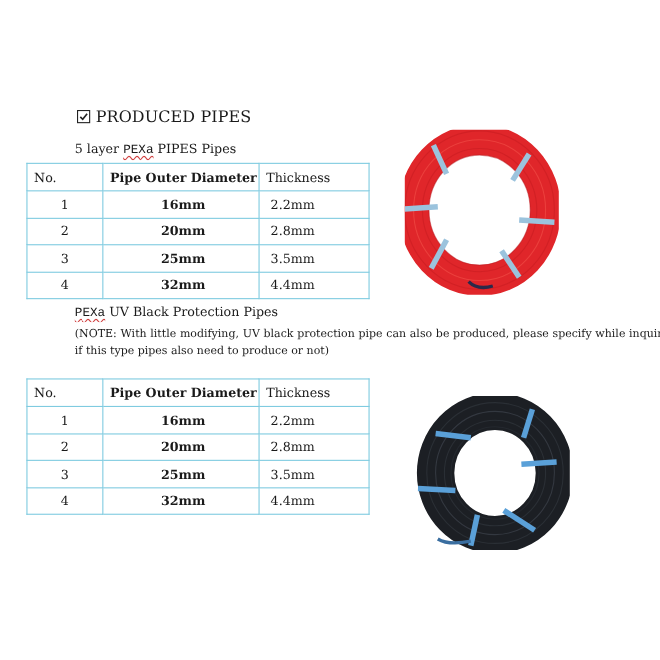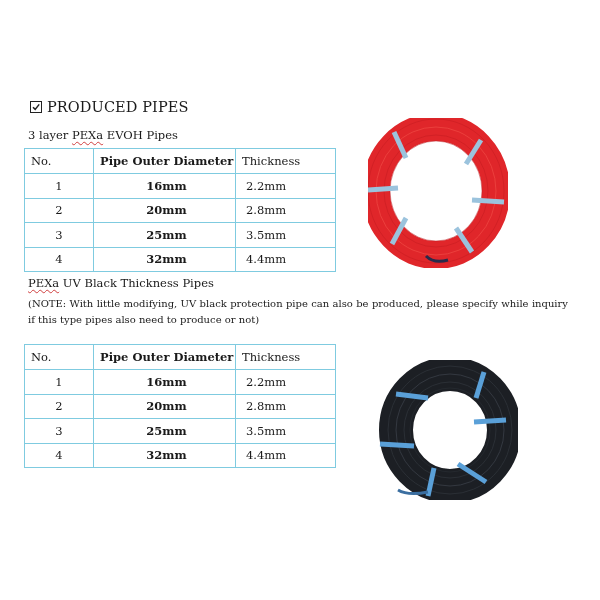--- a/index.html
+++ b/index.html
@@ -1,26 +1,26 @@
 <!DOCTYPE html>
 <html><head>
 <meta charset="utf-8">
 <style>
   html, body { margin: 0; padding: 0; background: #ffffff; }
   body { width: 600px; height: 600px; position: relative; overflow: hidden;
          font-family: "DejaVu Serif", "Liberation Serif", serif; color: #1a1a1a; }
-  .abs { position: absolute; }
+  .abs { position: absolute; margin-left: 40px; }
   .heading { left: 30px; top: 99px; font-size: 14.5px; letter-spacing: 0.1px; white-space: nowrap; }
   .heading .chk { display: inline-block; width: 10px; height: 10px; border: 1.4px solid #222; margin-right: 5px;
                   position: relative; top: 0px; vertical-align: -1px; }
   .heading .chk svg { position: absolute; left: 0; top: 0; }
   .sub { font-size: 11.5px; white-space: nowrap; }
   .sub1 { left: 28px; top: 128px; }
   .sub2 { left: 28px; top: 276px; }
-  .squig { text-decoration: underline wavy #d04040; text-decoration-thickness: 0.6px; text-underline-offset: 2px; }
+  .squig { text-decoration: underline wavy #d04040; text-decoration-thickness: 0.6px; text-underline-offset: 2px; font-family: Liberation Mono, monospace; }
   .note { left: 28px; top: 296px; width: 540px; font-size: 10px; line-height: 16px; text-align: justify; text-align-last: left; }
   table.specs { position: absolute; border-collapse: collapse; font-size: 11.5px; }
   table.specs td { border: 1px solid #7fcbe0; padding: 0; height: 23.5px; }
   table.specs tr.hdr td { height: 24px; }
   .c1 { width: 62px; }
   .c2 { width: 135px; font-weight: bold; }
   .c3 { width: 93px; }
   td.hd { text-align: left; padding-left: 6px !important; }
   td.num { text-align: center; }
   td.dia { text-align: center; padding-left: 4px !important; font-weight: bold; }
@@ -34,21 +34,21 @@
 
 <div class="abs heading">
   <span class="chk">
     <svg width="10" height="10" viewBox="0 0 10 10">
         <path d="M2 5.2 L4.2 7.4 L8.2 2.4" stroke="#222" stroke-width="1.5" fill="none"></path>
       </svg>
   </span><span>PRODUCED PIPES</span>
 </div>
 
 <div class="abs sub sub1">
-  <span>3 layer </span><span class="squig">PEXa</span><span> EVOH Pipes</span>
+  <span>5 layer </span><span class="squig">PEXa</span><span> PIPES Pipes</span>
 </div>
 
 <table class="specs t1">
   <tbody>
       <tr class="hdr">
     <td class="c1 hd">No.</td>
     <td class="c2 hd">Pipe Outer Diameter</td>
     <td class="c3 hd">Thickness</td>
   </tr>
   <tr>
@@ -84,21 +84,21 @@
   <line x1="26" y1="14" x2="38" y2="40" stroke="#9bc3dd" stroke-width="5"></line>
   <line x1="113" y1="22" x2="98" y2="46" stroke="#9bc3dd" stroke-width="5"></line>
   <line x1="0" y1="72" x2="30" y2="70" stroke="#9bc3dd" stroke-width="5"></line>
   <line x1="104" y1="82" x2="136" y2="84" stroke="#9bc3dd" stroke-width="5"></line>
   <line x1="38" y1="100" x2="24" y2="126" stroke="#9bc3dd" stroke-width="5"></line>
   <line x1="88" y1="110" x2="104" y2="134" stroke="#9bc3dd" stroke-width="5"></line>
   <path d="M58 138 Q66 146 80 142" stroke="#2a2a4a" stroke-width="3" fill="none"></path>
 </svg>
 
 <div class="abs sub sub2">
-  <span class="squig">PEXa</span><span> UV Black Thickness Pipes</span>
+  <span class="squig">PEXa</span><span> UV Black Protection Pipes</span>
 </div>
 
 <div class="abs note">(NOTE: With little modifying, UV black protection pipe can also be produced, please specify while inquiry if this type pipes also need to produce or not)</div>
 
 <table class="specs t2">
   <tbody>
       <tr class="hdr">
     <td class="c1 hd">No.</td>
     <td class="c2 hd">Pipe Outer Diameter</td>
     <td class="c3 hd">Thickness</td>

